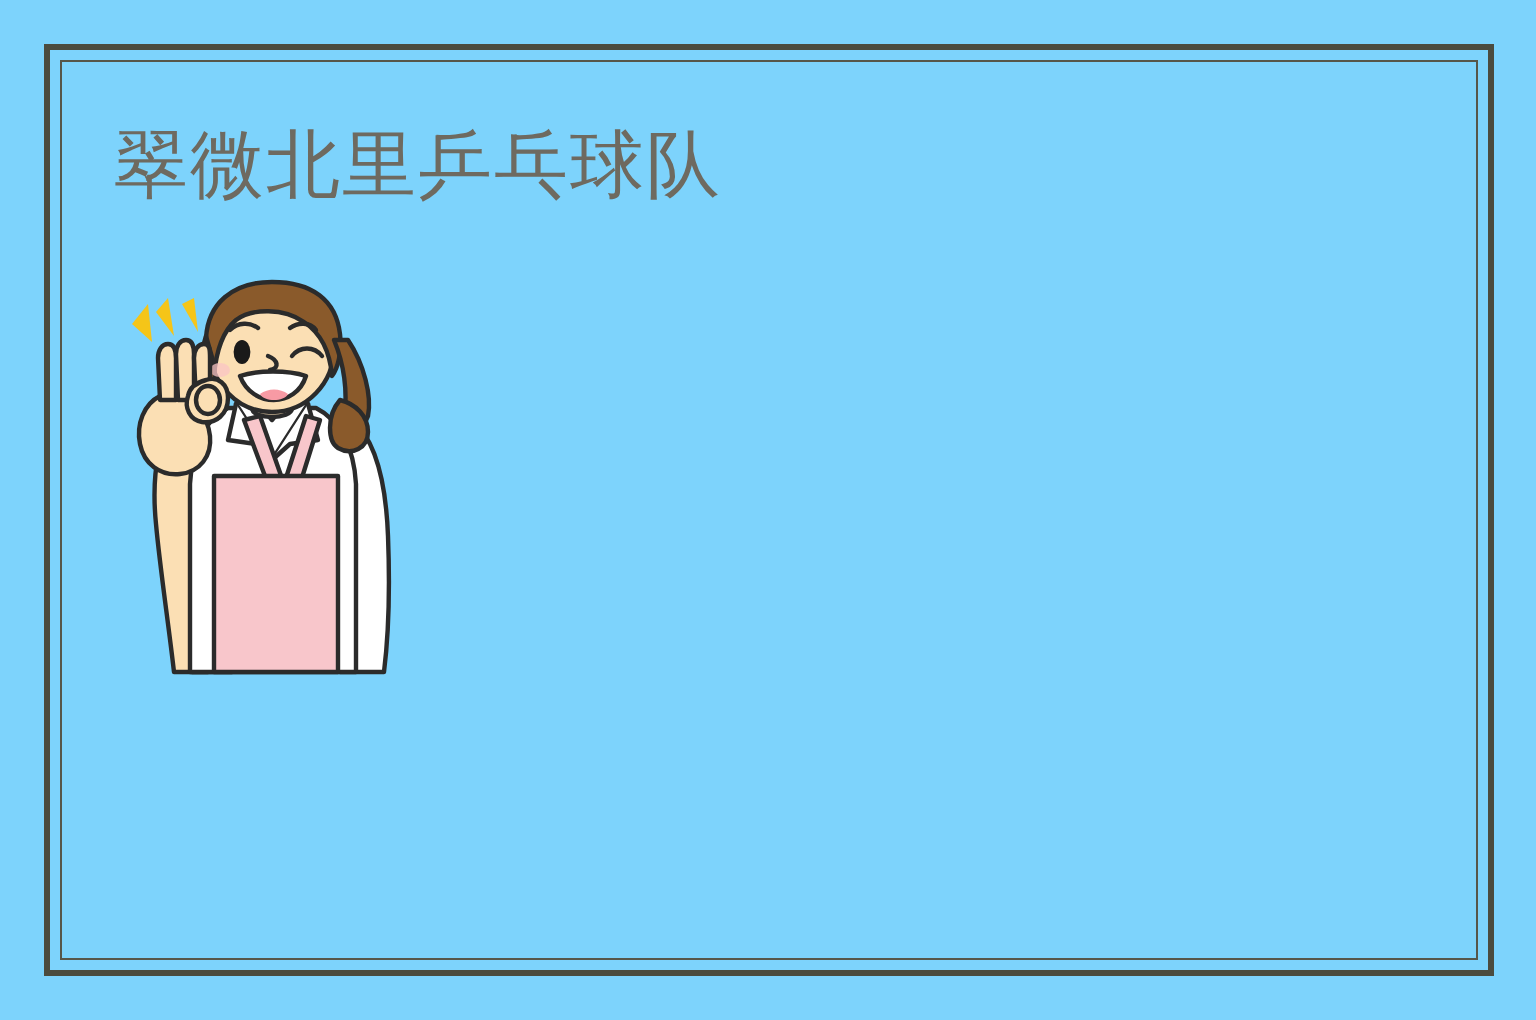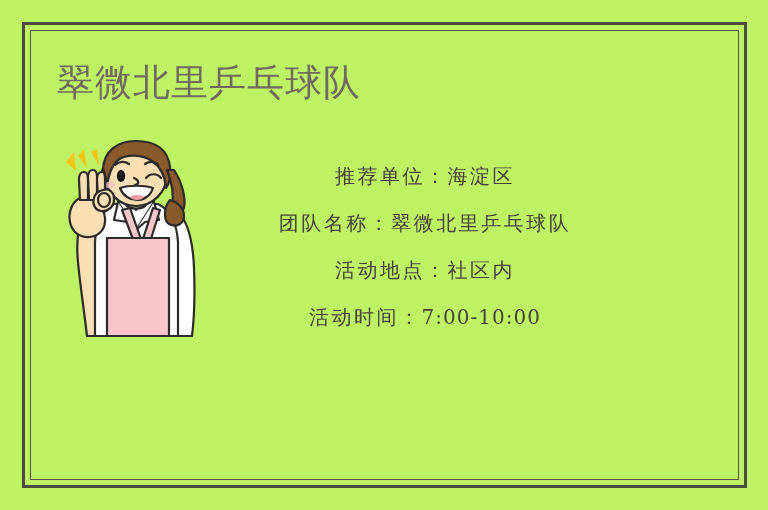--- a/index.html
+++ b/index.html
@@ -12,21 +12,21 @@
     width: 768px;
     height: 510px;
     overflow: hidden;
     font-family: "Liberation Sans", "DejaVu Sans", sans-serif;
   }
 
   #card {
     position: relative;
     width: 768px;
     height: 510px;
-    background: #bef264;
+    background: #7dd3fc;
     box-sizing: border-box;
   }
 
   
   .frame-outer {
     position: absolute;
     left: 22px;
     top: 22px;
     right: 21px;
     bottom: 22px;
@@ -176,28 +176,14 @@
           <path d="M44 34 C41 34 39 37 39 41 L40 62 L47 62 L47 41 C47 37 47 34 44 34 Z"></path>
 
           <path d="M45 52 C51 50 56 54 56 61 C56 69 50 74 43 73
                    C37 72 34 66 36 60 C37 55 41 53 45 52 Z"></path>
         </g>
         <ellipse cx="46" cy="62" rx="6" ry="7" fill="#FBDFB4"></ellipse>
       </g>
     </svg>
   </div>
 
-  <div id="info">
-    <div class="info-line">
-      <span class="lbl">推荐单位：</span><span class="val">海淀区</span>
-    </div>
-    <div class="info-line wide">
-      <span class="lbl">团队名称：</span><span class="val">翠微北里乒乓球队</span>
-    </div>
-    <div class="info-line">
-      <span class="lbl">活动地点：</span><span class="val">社区内</span>
-    </div>
-    <div class="info-line">
-      <span class="lbl">活动时间：</span><span class="val time-val">7:00-10:00</span>
-    </div>
-  </div>
 
 </div>
 
 </body></html>

